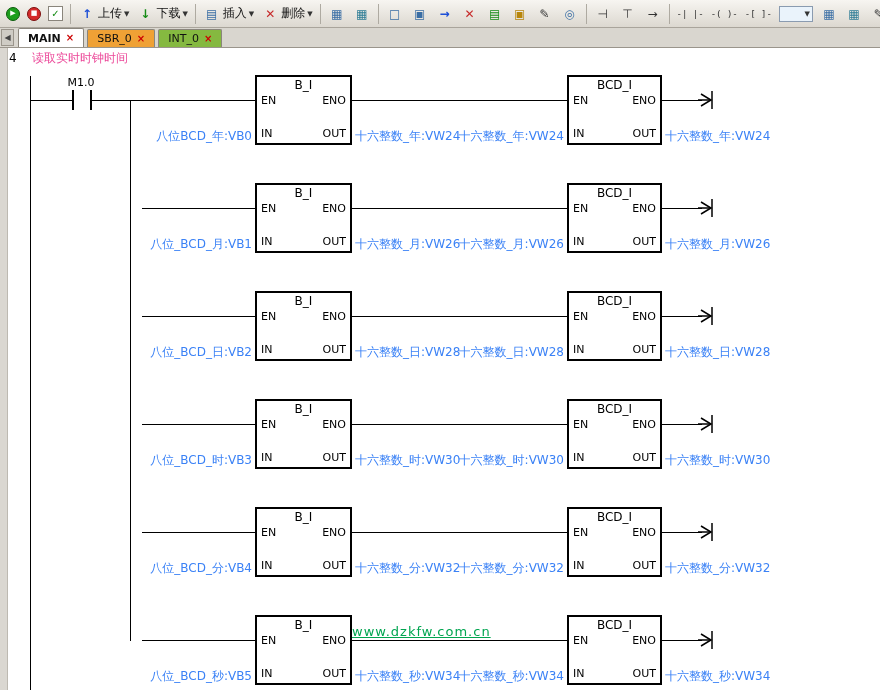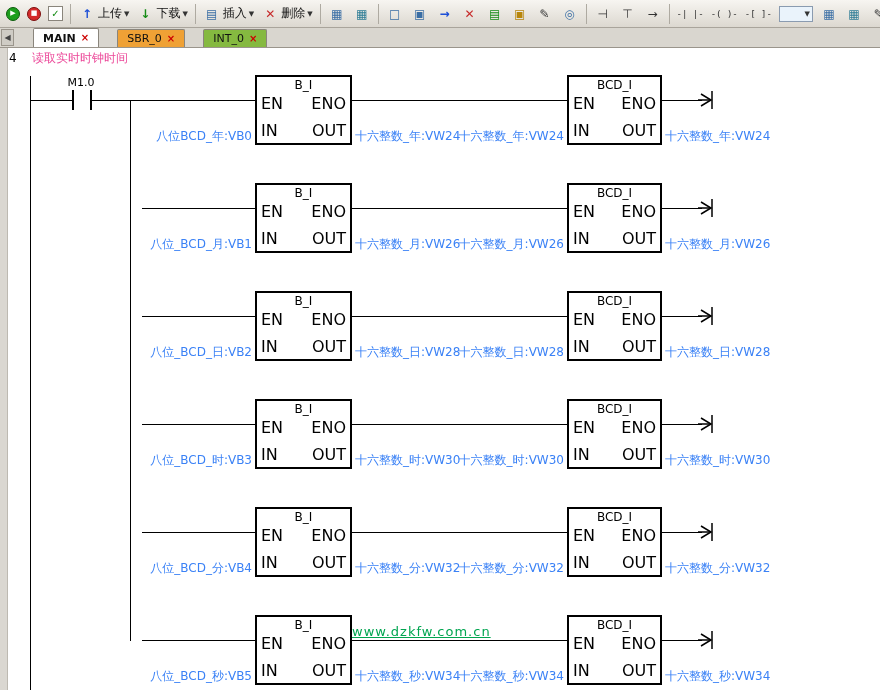--- a/index.html
+++ b/index.html
@@ -30,42 +30,42 @@
   .c-dark{color:#333}
   .mono{font-family:"DejaVu Sans Mono","Liberation Mono",monospace;font-size:9px;letter-spacing:0;white-space:nowrap}
   .ddbox{width:34px;height:16px;background:#eaf3fb;border:1px solid #8a9bb0;display:flex;align-items:center;justify-content:flex-end;padding:0 2px}
 
   
   .tabbar{position:absolute;left:0;top:28px;width:880px;height:20px;background:#d9d6cf;
     border-bottom:1px solid #9a958c;display:flex;align-items:flex-end}
   .tabscroll{width:13px;height:17px;margin:0 1px 1px 1px;background:#cfccc5;border:1px solid #9a958c;
     display:flex;align-items:center;justify-content:center;font-size:8px;color:#444}
   .tab{height:18px;padding:0 9px;display:flex;align-items:center;gap:5px;font-size:11px;
-    border:1px solid #8a857c;border-bottom:none;margin-left:18px;border-radius:2px 2px 0 0;color:#111}
+    border:1px solid #8a857c;border-bottom:none;margin-left:3px;border-radius:2px 2px 0 0;color:#111}
   .tab .x{color:#c00;font-weight:bold;font-size:10px;line-height:1}
   .tab.active{background:#fff;font-weight:bold;height:19px}
   .tab.sbr{background:#efa135}
   .tab.int{background:#85b940}
 
   
   .leftstrip{position:absolute;left:0;top:48px;width:8px;height:642px;background:#dad7d1;border-right:1px solid #bdb9b1}
   .netnum{position:absolute;left:9px;top:51px;font-size:12px;color:#000}
   .comment{position:absolute;left:32px;top:50px;font-size:12px;color:#ec4899}
   .rail{position:absolute;left:30px;top:76px;width:1px;height:614px;background:#000}
   .wire{position:absolute;height:1px;background:#000}
   .vwire{position:absolute;width:1px;background:#000}
   .cbar{position:absolute;width:2px;height:20px;background:#000}
   .mlabel{position:absolute;left:56px;top:76px;width:50px;text-align:center;font-size:11px;color:#000000}
 
   .rung{position:absolute;left:12px;width:880px;height:70px}
   .blk{position:absolute;top:0;height:70px;background:#fff;border:2px solid #000}
   .b1{left:243px;width:97px}
   .b2{left:555px;width:95px}
   .btitle{position:absolute;top:1px;left:0;right:0;text-align:center;font-size:12px;color:#000}
-  .pin{position:absolute;font-size:16px;color:#000}
+  .pin{position:absolute;font-size:11px;color:#000}
   .pin-en{left:4px;top:17px}.pin-eno{right:4px;top:17px}
   .pin-in{left:4px;bottom:3px}.pin-out{right:4px;bottom:3px}
   .lbl{position:absolute;top:53px;font-size:12px;color:#3b82f6;white-space:nowrap}
   .in1{right:640px}.out1{left:343px}.in2{right:328px}.out2{left:653px}
   .w-branch{left:130px;top:25px;width:113px}
   .w-mid{left:340px;top:25px;width:215px}
   .w-out{left:650px;top:25px;width:40px}
   .arrow{position:absolute;left:686px;top:13px}
 
   .wm-center{position:absolute;left:386px;top:281px;font-size:14px;color:#97a5bf;

